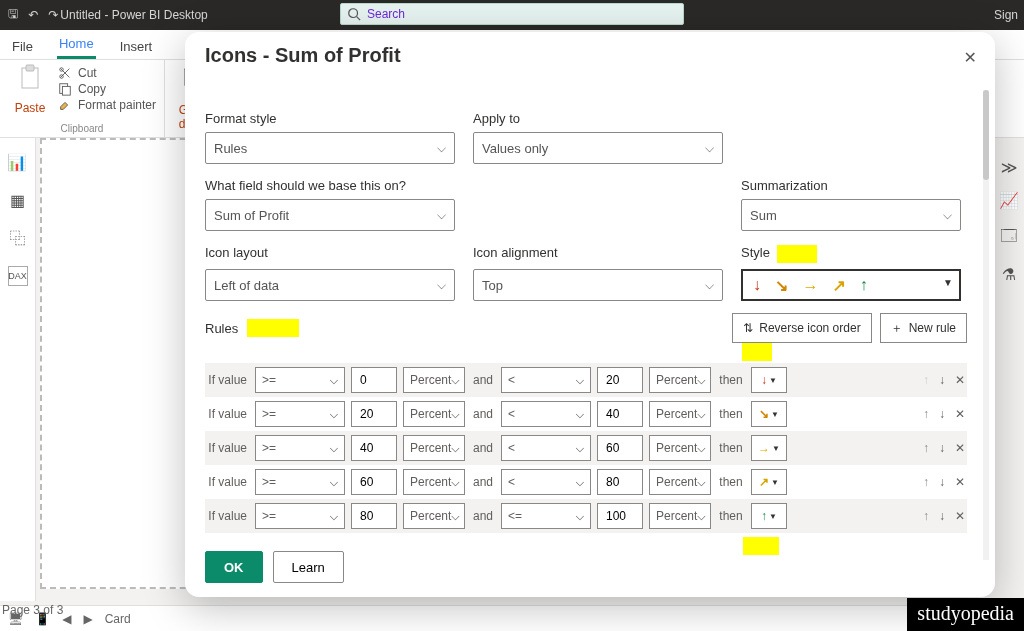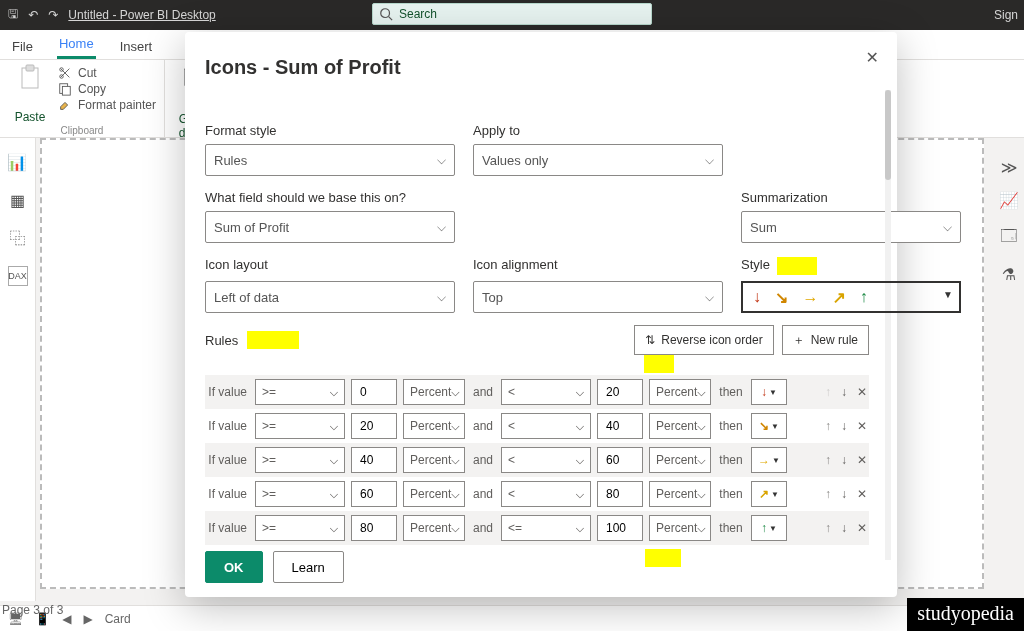--- a/index.html
+++ b/index.html
@@ -1,45 +1,45 @@
 <!DOCTYPE html>
 <html><head>
 <meta charset="utf-8">
 <style>
   * { box-sizing: border-box; font-family: "Segoe UI", Arial, sans-serif; }
   body { margin:0; width:1024px; height:631px; overflow:hidden; background:#f3f2f1; position:relative; color:#323130;}
   
   .title-bar{ height:30px; background:#2a2928; color:#d6d6d6; display:flex; align-items:center; padding:0 8px; font-size:12px; position:relative;}
   .title-bar .qat{display:flex; gap:10px; align-items:center;}
-  .title-bar .ttl{margin-left:10px;text-decoration:underline;}
+  .title-bar .ttl{margin-left:2px;}
   .title-bar .sign{position:absolute; right:6px;}
-  .search-box{position:absolute; left:50%; transform:translateX(-50%); top:3px; height:22px; width:280px; background:#e6f2ef; border:1px solid #b6d7cb; border-radius:2px; display:flex; align-items:center; padding:0 6px; color:#14532d;}
+  .search-box{position:absolute; left:50%; transform:translateX(-50%); top:3px; height:22px; width:344px; background:#e6f2ef; border:1px solid #b6d7cb; border-radius:2px; display:flex; align-items:center; padding:0 6px; color:#6d28d9;}
   .search-box svg{margin-right:6px;}
   .tabs{height:30px; background:#fff; display:flex; align-items:flex-end; padding:0 10px; gap:22px; font-size:13px; border-bottom:1px solid #e1dfdd;}
   .tab{padding:6px 2px 5px; color:#444;}
   .tab.active{border-bottom:3px solid #0c8b6a; color:#3b82f6; font-weight:400;}
   .ribbon{height:78px; background:#fff; display:flex; align-items:stretch; border-bottom:1px solid #e1dfdd; font-size:12px; color:#555;}
   .rg{display:flex; flex-direction:column; align-items:center; padding:4px 8px 2px; border-right:1px solid #e1dfdd;}
   .rg .body{flex:1; display:flex; gap:6px; align-items:flex-start;}
   .rg .lbl{font-size:10px; color:#888; padding:1px 0;}
-  .big-btn{display:flex; flex-direction:column; align-items:center; gap:20px; color:#14532d; width:44px;}
+  .big-btn{display:flex; flex-direction:column; align-items:center; gap:11px; color:#c2410c; width:44px;}
   .mini-list{display:flex; flex-direction:column; gap:2px; padding-top:2px;}
   .mini-item{display:flex; gap:6px; align-items:center;}
   .mini-item svg{width:14px;height:14px;}
   
   .left-rail{position:absolute; left:0; top:138px; bottom:30px; width:36px; background:#fff; border-right:1px solid #e1dfdd; display:flex; flex-direction:column; align-items:center; gap:18px; padding-top:14px;}
   .left-rail .ri{color:#555; width:20px; height:20px; display:flex; align-items:center; justify-content:center;}
   
   .canvas{position:absolute; left:40px; right:40px; top:138px; bottom:42px; background:#fff; border:2px dashed #bbb;}
   
   .right-rail{position:absolute; right:0; top:138px; width:30px; display:flex; flex-direction:column; gap:14px; align-items:center; padding-top:20px; color:#555;}
   
   .status{position:absolute; left:0; right:0; bottom:0; height:26px; background:#fff; border-top:1px solid #e1dfdd; display:flex; align-items:center; padding:0 8px; font-size:12px; color:#666; gap:12px;}
   
-  .modal{position:absolute; left:185px; top:32px; width:712px; height:565px; background:#fff; box-shadow:0 10px 40px rgba(0,0,0,.25); border-radius:4px; padding:20px 28px 16px 20px;}
+  .modal{position:absolute; left:185px; top:32px; width:810px; height:565px; background:#fff; box-shadow:0 10px 40px rgba(0,0,0,.25); border-radius:14px; padding:8px 28px 16px 20px;}
   .modal h1{font-size:20px; font-weight:600; margin:4px 0 16px; color:#323130;}
   .close-x{position:absolute; top:16px; right:18px; font-size:16px; color:#555; cursor:pointer;}
   .scroll-hint{position:absolute; right:6px; top:58px; width:6px; height:470px; background:#f1f1f1;}
   .scroll-hint::before{content:""; display:block; width:6px; height:90px; background:#c8c8c8; border-radius:3px;}
   .grid{display:grid; grid-template-columns: 250px 250px 220px; column-gap:18px; row-gap:6px;margin-top:36px;}
   .flabel{font-size:13px; color:#323130; margin-top:8px;}
   .sel, .txt{height:32px; border:1px solid #8a8886; background:#fff; border-radius:2px; display:flex; align-items:center; padding:0 8px; font-size:13px; color:#555; justify-content:space-between;}
   .sel .chev{color:#666; font-size:12px;}
   .hl{display:inline-block; background:#ffff00; height:18px; vertical-align:middle;}
   .rules-row{display:flex; align-items:center; justify-content:space-between; margin-top:12px;}

